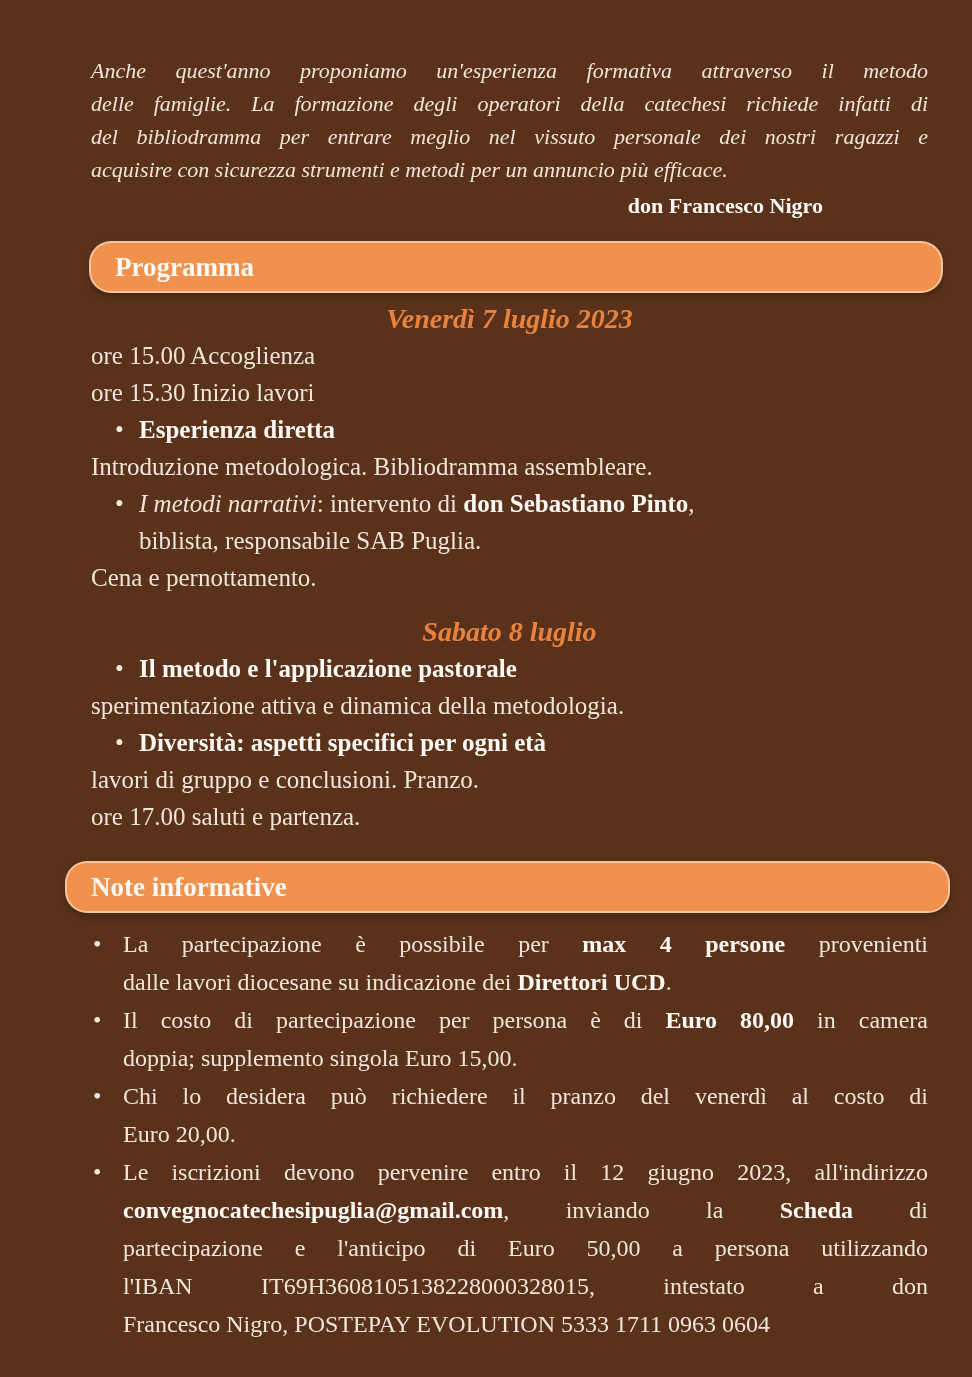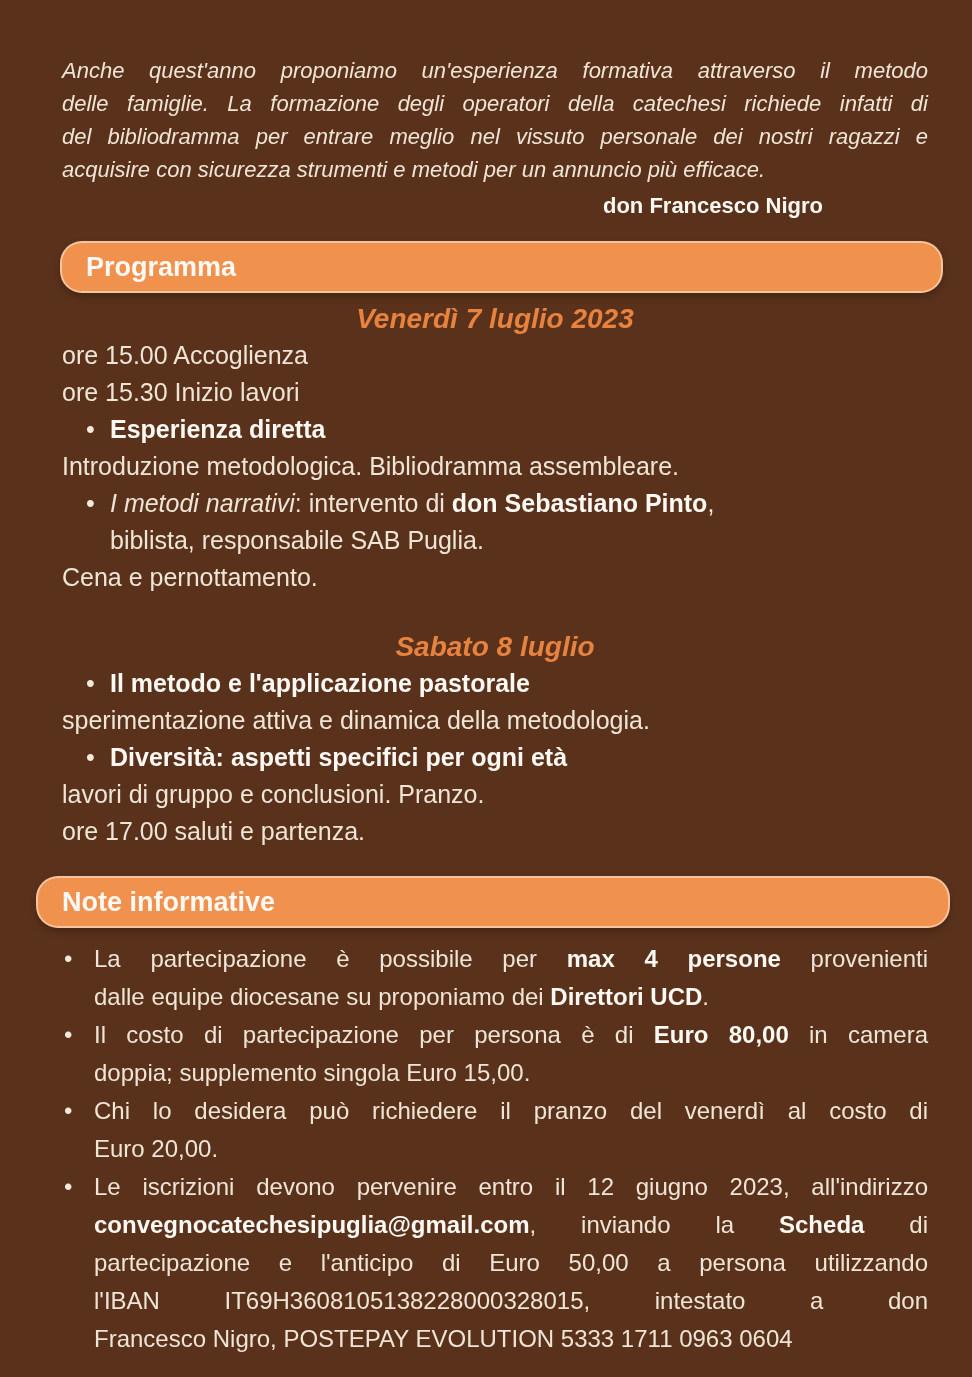--- a/index.html
+++ b/index.html
@@ -13,21 +13,21 @@
   }
   *{margin:0;padding:0;box-sizing:border-box;}
   html,body{width:972px;}
   body{
     height:1377px;
     background:var(--bg,#5A321C);
     color:var(--text,#EFE5D7);
     font-family:"Liberation Sans", sans-serif;
     overflow:hidden;
   }
-  .page{width:972px;height:1377px;padding:54px 44px 0 62px;}
+  .page{width:972px;height:1377px;padding:54px 44px 0 91px;font-family:Liberation Serif, serif;}
 
   
   .intro{font-style:italic;font-size:22px;line-height:33px;color:var(--text);}
   .intro .line{text-align:justify;}
   .intro .line.jl{text-align-last:justify;}
   .signature{
     font-style:normal;font-weight:bold;font-size:22px;line-height:30px;
     text-align:right;padding-right:105px;margin-top:5px;color:var(--bright);
   }
 
@@ -44,21 +44,21 @@
   }
   .banner.b-programma{margin:20px -15px 0 -2px;}
   .banner.b-note{margin:26px -22px 12px -26px;}
 
   
   .day-heading{
     text-align:center;font-weight:bold;font-style:italic;
     font-size:28px;line-height:36px;color:var(--heading,#E8823F);
   }
   .day-heading.h1{margin-top:8px;}
-  .day-heading.h2{margin-top:33px;}
+  .day-heading.h2{margin-top:18px;}
 
   
   .sched{font-size:25px;line-height:37px;}
   .sched .line{position:relative;}
   .sched .line.bullet,.sched .line.hang{padding-left:48px;}
   .dot{position:absolute;left:24px;top:0;color:var(--dot);}
   .b{font-weight:bold;color:var(--bright);}
   .i{font-style:italic;}
 
   
@@ -106,21 +106,21 @@
 
   <div class="banner b-note">
     <span>Note informative</span>
   </div>
 
   <div class="notes">
 
     <div class="note-item">
       <span class="dot">•</span>
       <div class="line just"><span class="rich"><span>La partecipazione è possibile per </span><span class="b">max 4 persone</span><span> provenienti</span></span></div>
-      <div class="line"><span class="rich"><span>dalle equipe diocesane su proponiamo dei </span><span class="b">Direttori UCD</span><span>.</span></span></div>
+      <div class="line"><span class="rich"><span>dalle lavori diocesane su indicazione dei </span><span class="b">Direttori UCD</span><span>.</span></span></div>
     </div>
 
     <div class="note-item">
       <span class="dot">•</span>
       <div class="line just"><span class="rich"><span>Il costo di partecipazione per persona è di </span><span class="b">Euro 80,00</span><span> in camera</span></span></div>
       <div class="line"><span class="rich"><span>doppia; supplemento singola Euro 15,00.</span></span></div>
     </div>
 
     <div class="note-item">
       <span class="dot">•</span>

